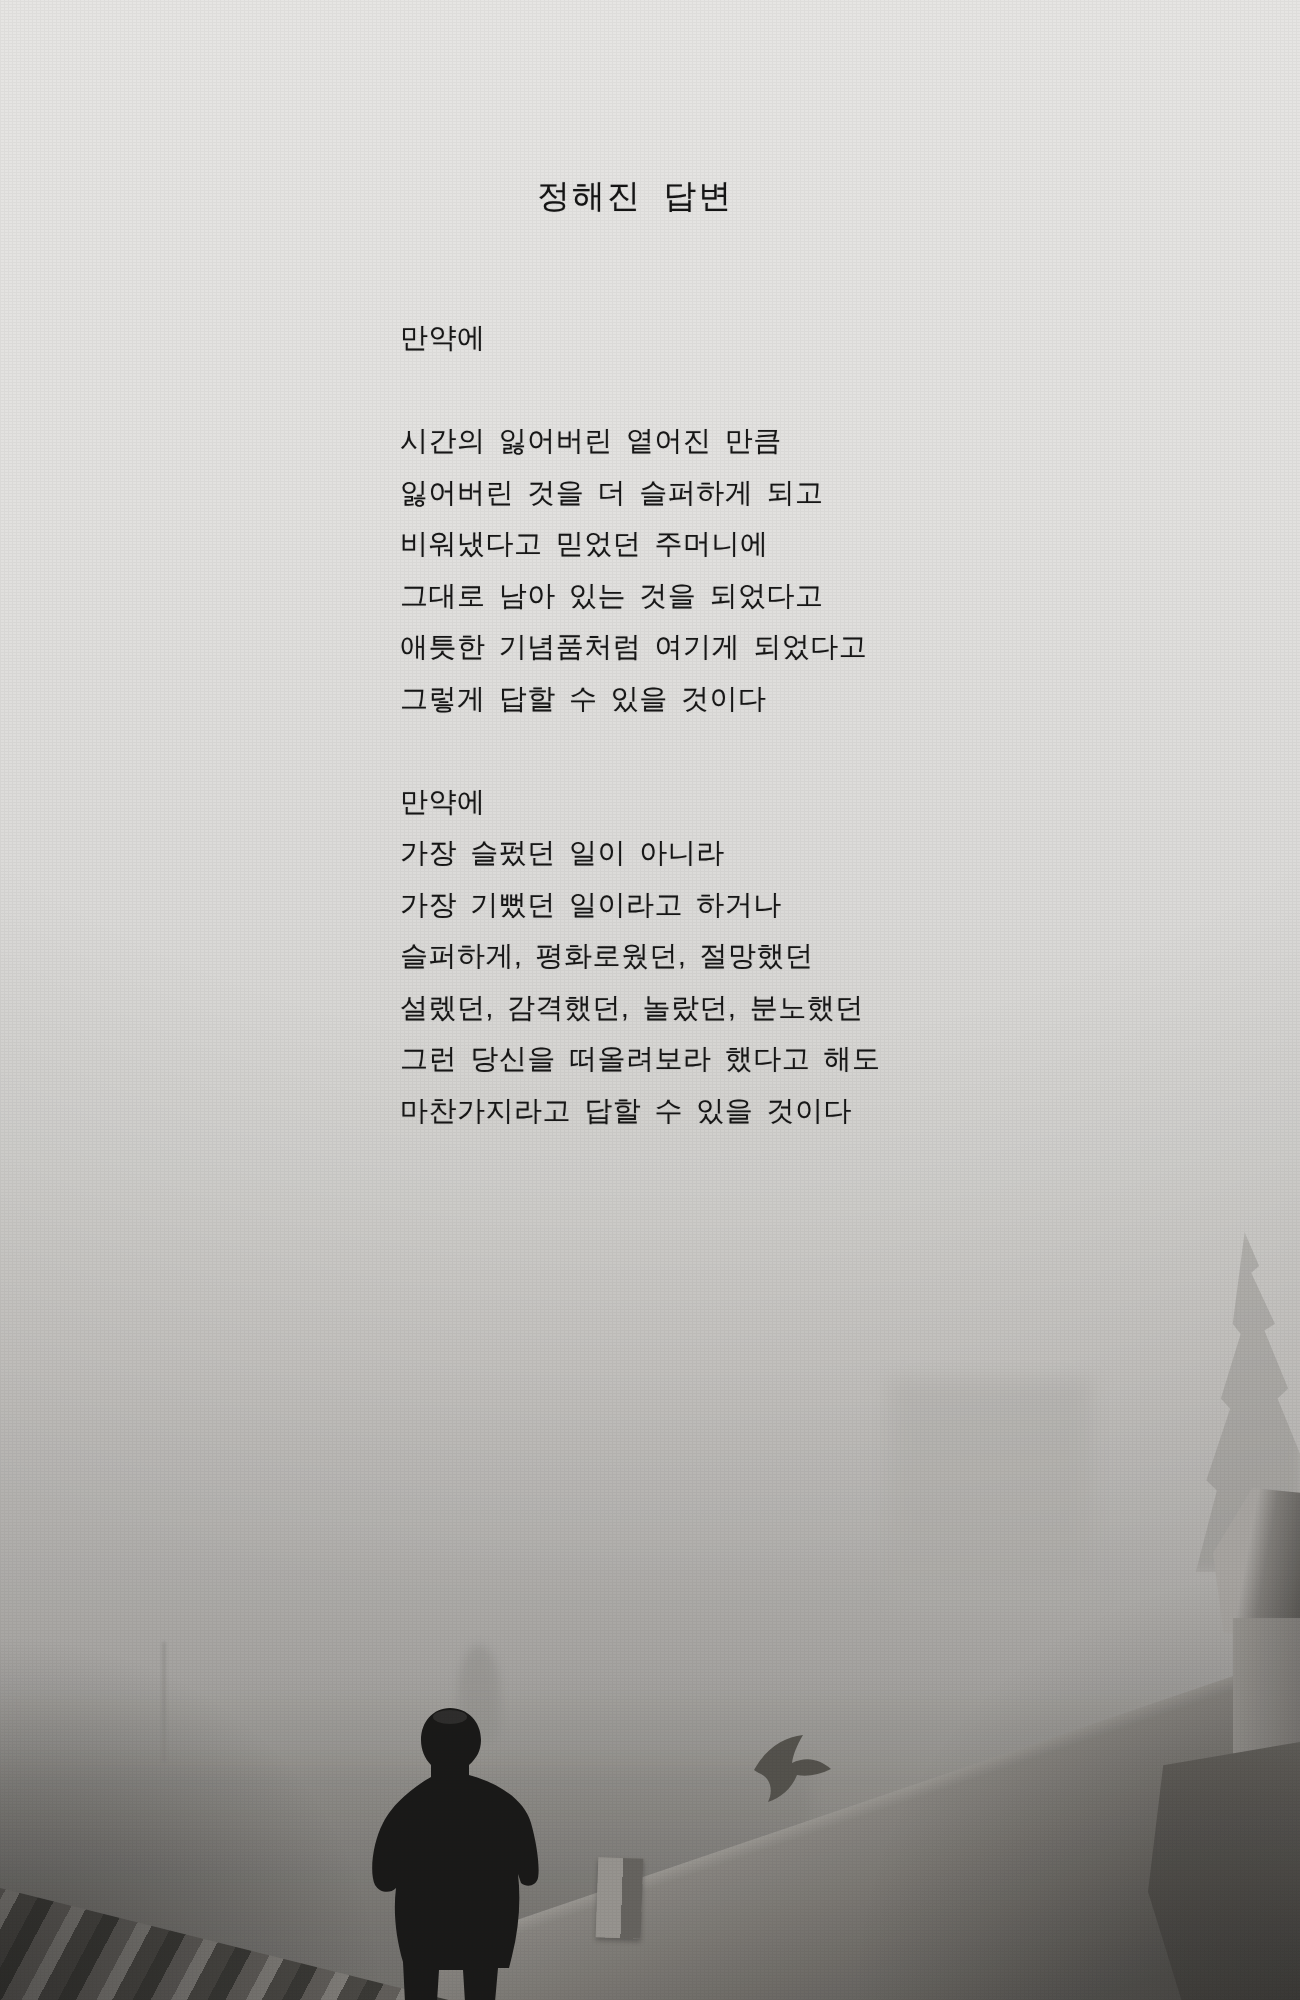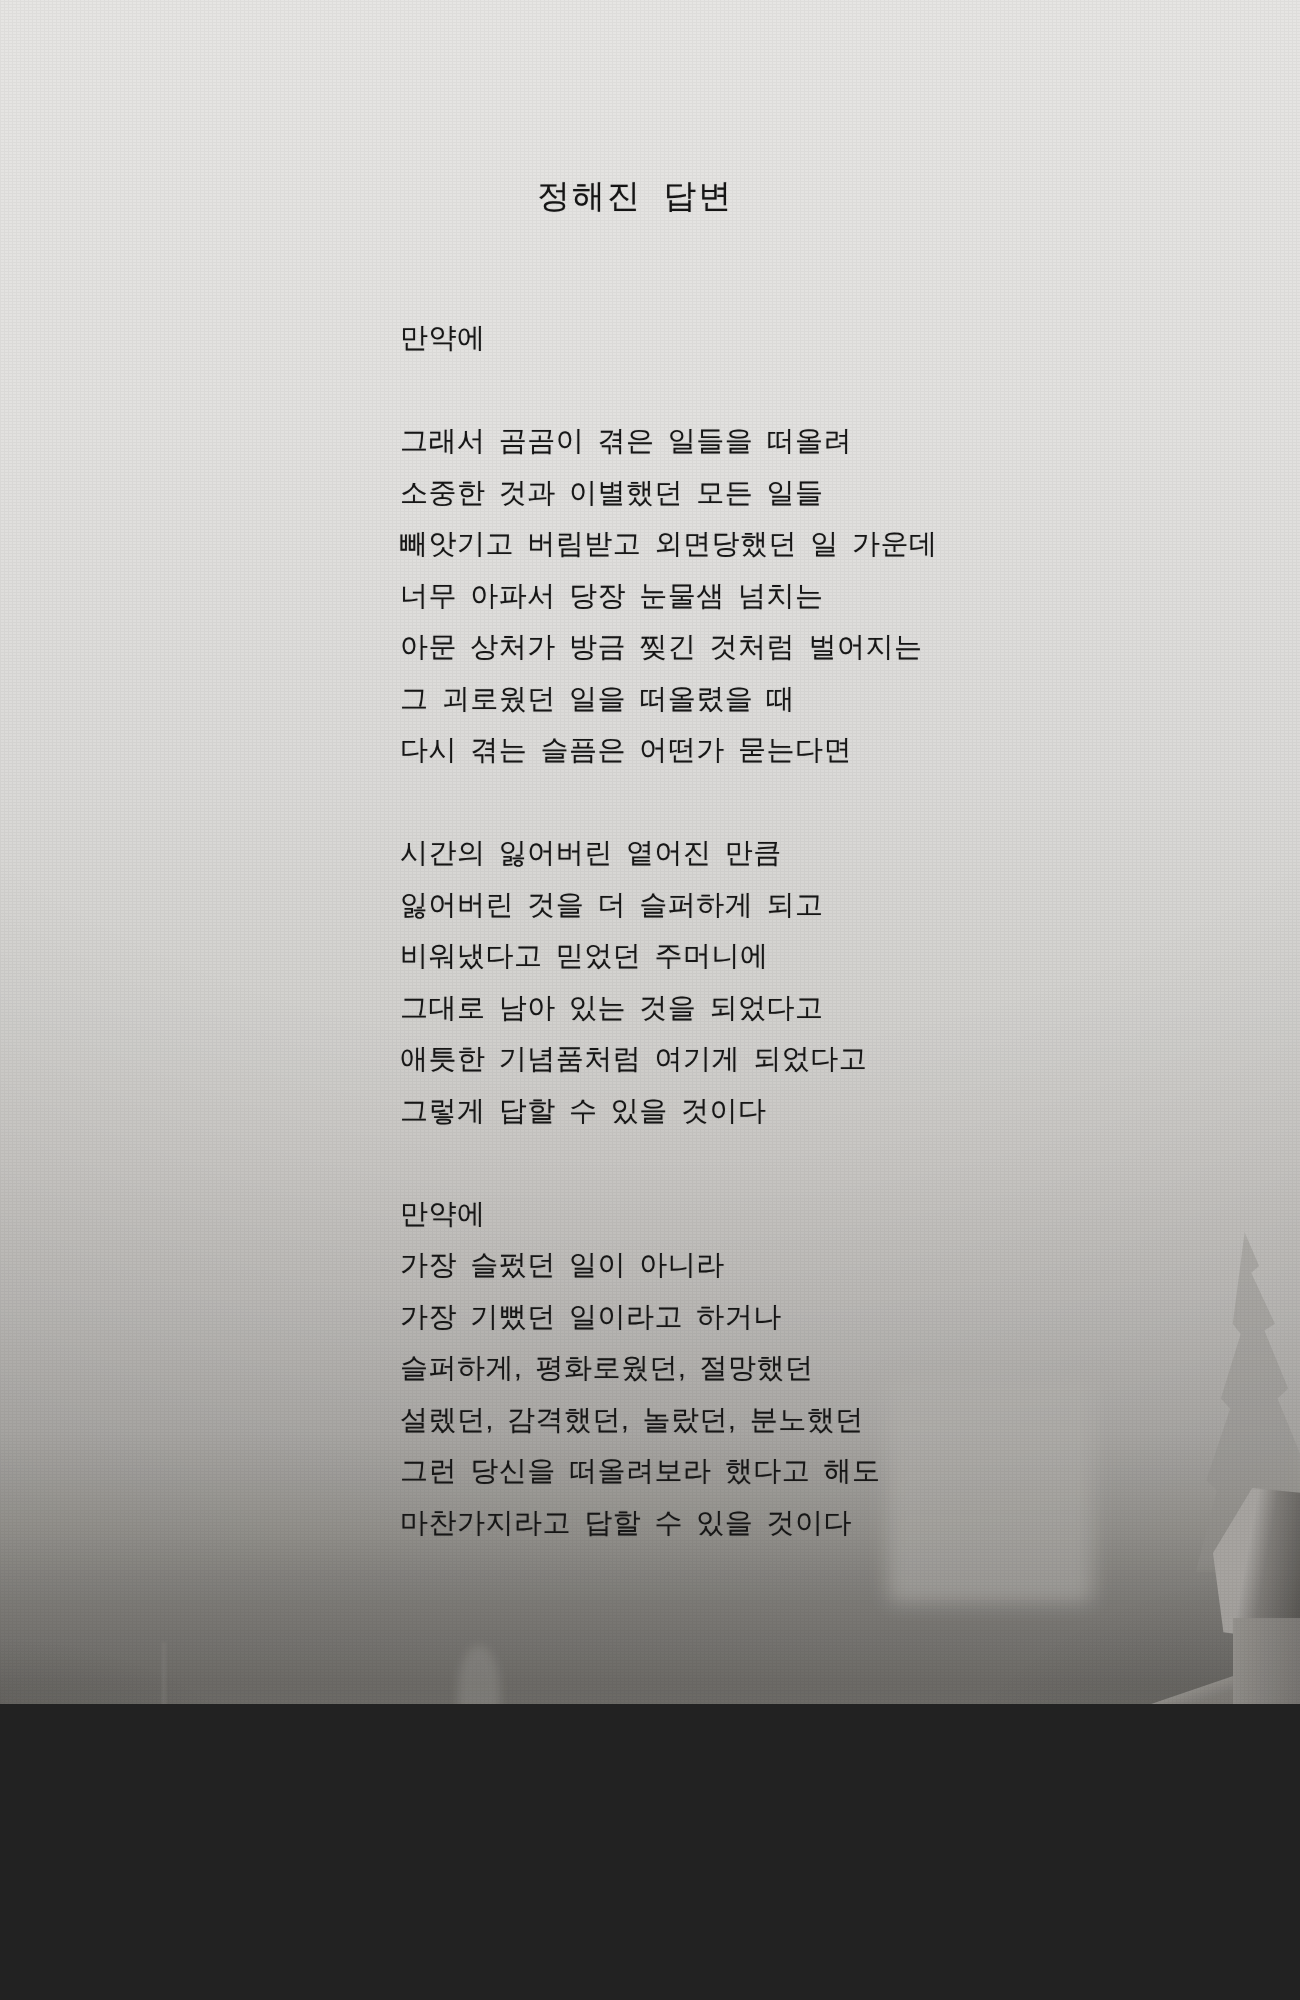--- a/index.html
+++ b/index.html
@@ -1,17 +1,17 @@
 <!DOCTYPE html>
 <html><head>
 <meta charset="utf-8">
 <style>
   html,body{margin:0;padding:0;background:#222;}
   .page{
-    position:relative;width:1300px;height:1704px;overflow:hidden;margin:0 auto;
+    position:relative;width:1300px;height:2000px;overflow:hidden;margin:0 auto;
     font-family:"Liberation Sans",sans-serif;
     background:linear-gradient(180deg,
       #e6e5e3 0%, #e2e1df 25%, #dbdad8 45%, #d3d2cf 58%,
       #cbc9c6 68%, #c1bfbc 76%, #b2b0ad 84%, #9b9994 90%,
       #868480 94%, #716f6b 100%);
   }
   .layer{position:absolute;}
   
   .pole{left:162px;top:1642px;width:4px;height:120px;background:#8f8d89;opacity:.45;filter:blur(1.5px);}
   .building{left:888px;top:1378px;width:205px;height:225px;background:#bcbab6;opacity:.6;filter:blur(10px);border-radius:8px;}
@@ -91,29 +91,20 @@
 
   <div class="layer vignette"></div>
   <div class="layer grain"></div>
 
   <div class="poem-title">정해진 답변</div>
   <div class="stanzas" id="stanzas">
       <div class="stanza">
         <div class="line">만약에</div>
       </div>
       <div class="stanza">
-        <div class="line">그래서 곰곰이 겪은 일들을 떠올려</div>
-        <div class="line">소중한 것과 이별했던 모든 일들</div>
-        <div class="line">빼앗기고 버림받고 외면당했던 일 가운데</div>
-        <div class="line">너무 아파서 당장 눈물샘 넘치는</div>
-        <div class="line">아문 상처가 방금 찢긴 것처럼 벌어지는</div>
-        <div class="line">그 괴로웠던 일을 떠올렸을 때</div>
-        <div class="line">다시 겪는 슬픔은 어떤가 묻는다면</div>
-      </div>
-      <div class="stanza">
         <div class="line">시간의 잃어버린 옅어진 만큼</div>
         <div class="line">잃어버린 것을 더 슬퍼하게 되고</div>
         <div class="line">비워냈다고 믿었던 주머니에</div>
         <div class="line">그대로 남아 있는 것을 되었다고</div>
         <div class="line">애틋한 기념품처럼 여기게 되었다고</div>
         <div class="line">그렇게 답할 수 있을 것이다</div>
       </div>
       <div class="stanza">
         <div class="line">만약에</div>
         <div class="line">가장 슬펐던 일이 아니라</div>

